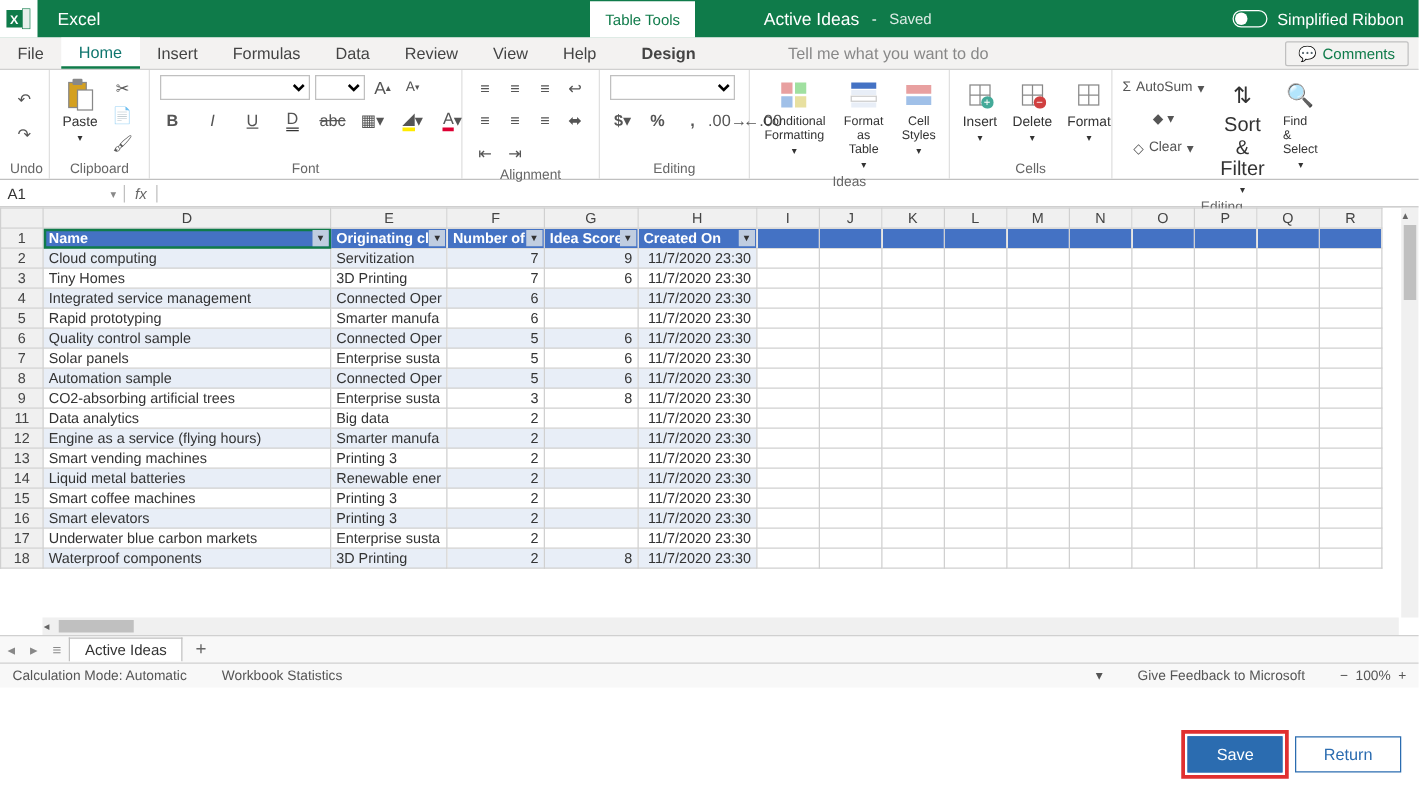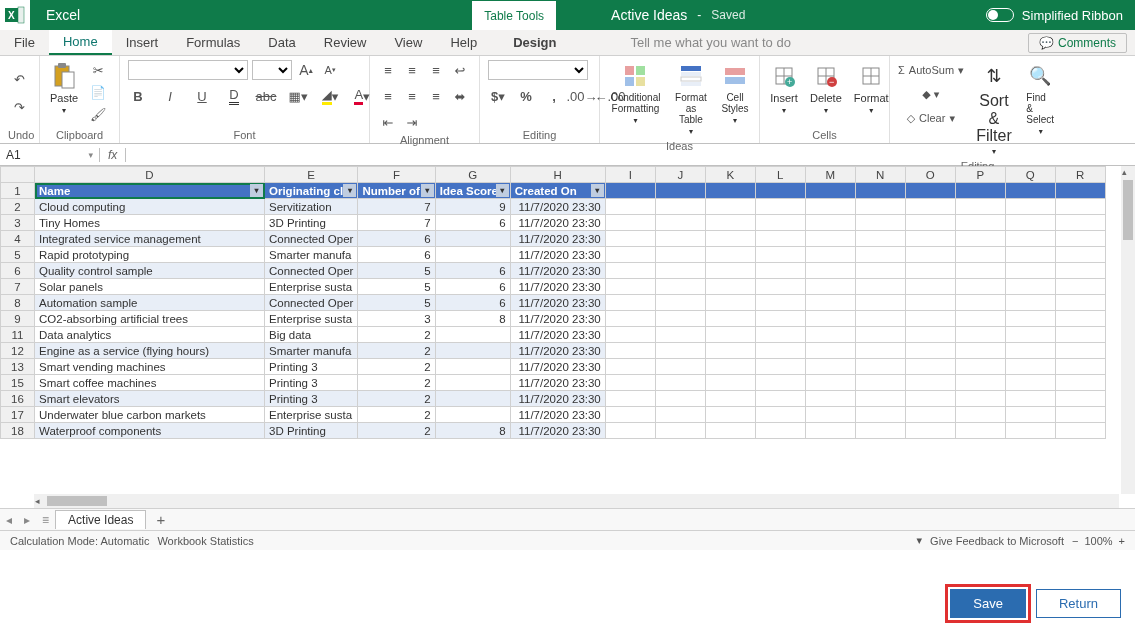--- a/index.html
+++ b/index.html
@@ -66,21 +66,21 @@
 .vscroll .thumb { width: 10px; height: 60px; background: #c0c0c0; margin: 2px auto; }
 .vscroll .arrow, .hscroll .arrow { font-size: 9px; color: #666; padding: 1px; cursor: pointer; }
 
 
 .sheet-tabs { display: flex; align-items: center; height: 22px; background: #f8f8f8; border-top: 1px solid #d0d0d0; font-size: 12px; }
 .sheet-tabs .nav { padding: 0 6px; color: #888; cursor: pointer; }
 .sheet-tabs .tab { padding: 2px 12px; border: 1px solid #c0c0c0; border-bottom: none; background: #fff; cursor: pointer; }
 .sheet-tabs .add { padding: 0 10px; color: #666; cursor: pointer; font-size: 15px; }
 
 
-.statusbar { display: flex; align-items: center; height: 20px; background: #f8f8f8; border-top: 1px solid #d0d0d0; font-size: 11px; color: #555; padding: 0 10px; gap: 8px; }
+.statusbar { display: flex; align-items: center; height: 20px; background: #f8f8f8; border-top: 1px solid #d0d0d0; font-size: 11px; color: #555; padding: 0 10px; gap: 28px; }
 .statusbar .spacer { flex: 1; }
 .zoom { display: flex; align-items: center; gap: 6px; }
 
 
 .bottom { position: absolute; bottom: 10px; right: 14px; display: flex; gap: 10px; }
 .btn { padding: 6px 22px; font-size: 13px; cursor: pointer; border: 1px solid; }
 .btn-save { background: #2b6cb0; color: #fff; border-color: #2b6cb0; outline: 3px solid #e03030; outline-offset: 2px; }
 .btn-return { background: #fff; color: #2b6cb0; border-color: #2b6cb0; }
 
 svg { display: block; }
@@ -569,20 +569,38 @@
           <td></td>
           <td></td>
           <td></td>
           <td></td>
           <td></td>
           <td></td>
           <td></td>
           <td></td>
           <td></td>
         </tr>
+        <tr class="band">
+          <th class="row-header">14</th>
+          <td class="data">Liquid metal batteries</td>
+          <td class="data">Renewable ener</td>
+          <td class="num">2</td>
+          <td class="num"></td>
+          <td class="num">11/7/2020 23:30</td>
+          <td></td>
+          <td></td>
+          <td></td>
+          <td></td>
+          <td></td>
+          <td></td>
+          <td></td>
+          <td></td>
+          <td></td>
+          <td></td>
+        </tr>
         <tr>
           <th class="row-header">15</th>
           <td class="data">Smart coffee machines</td>
           <td class="data">Printing 3</td>
           <td class="num">2</td>
           <td class="num"></td>
           <td class="num">11/7/2020 23:30</td>
           <td></td>
           <td></td>
           <td></td>

